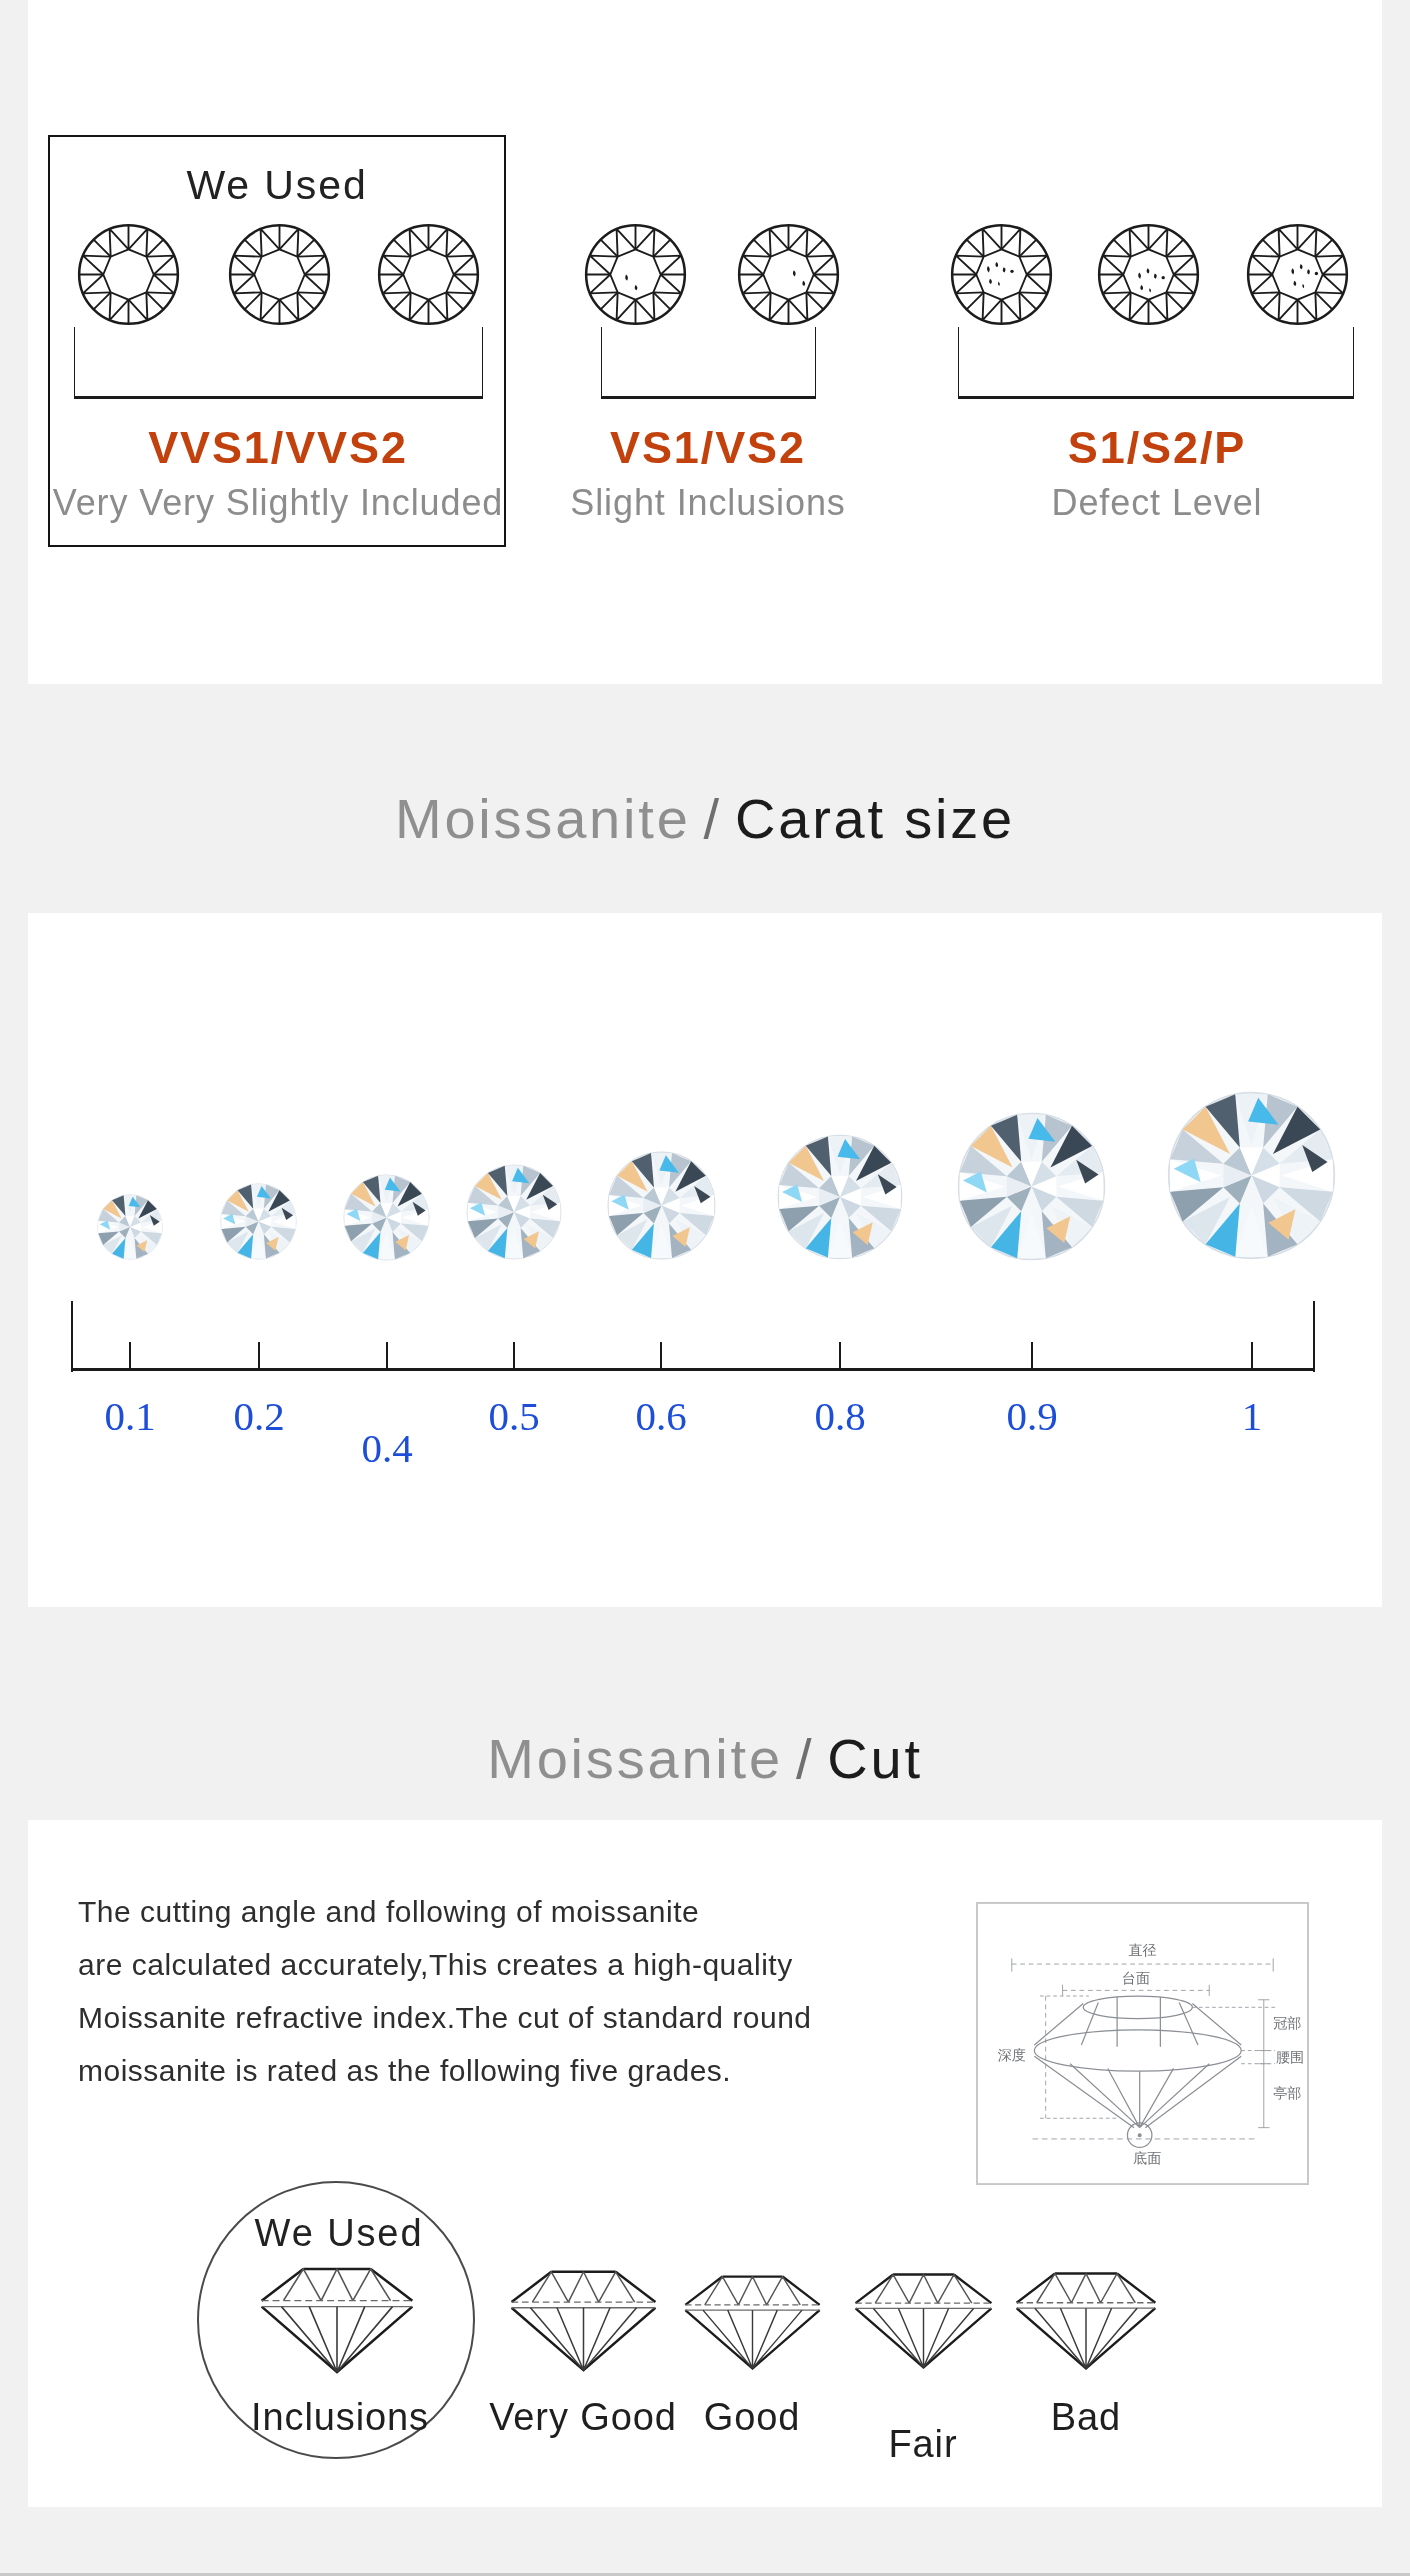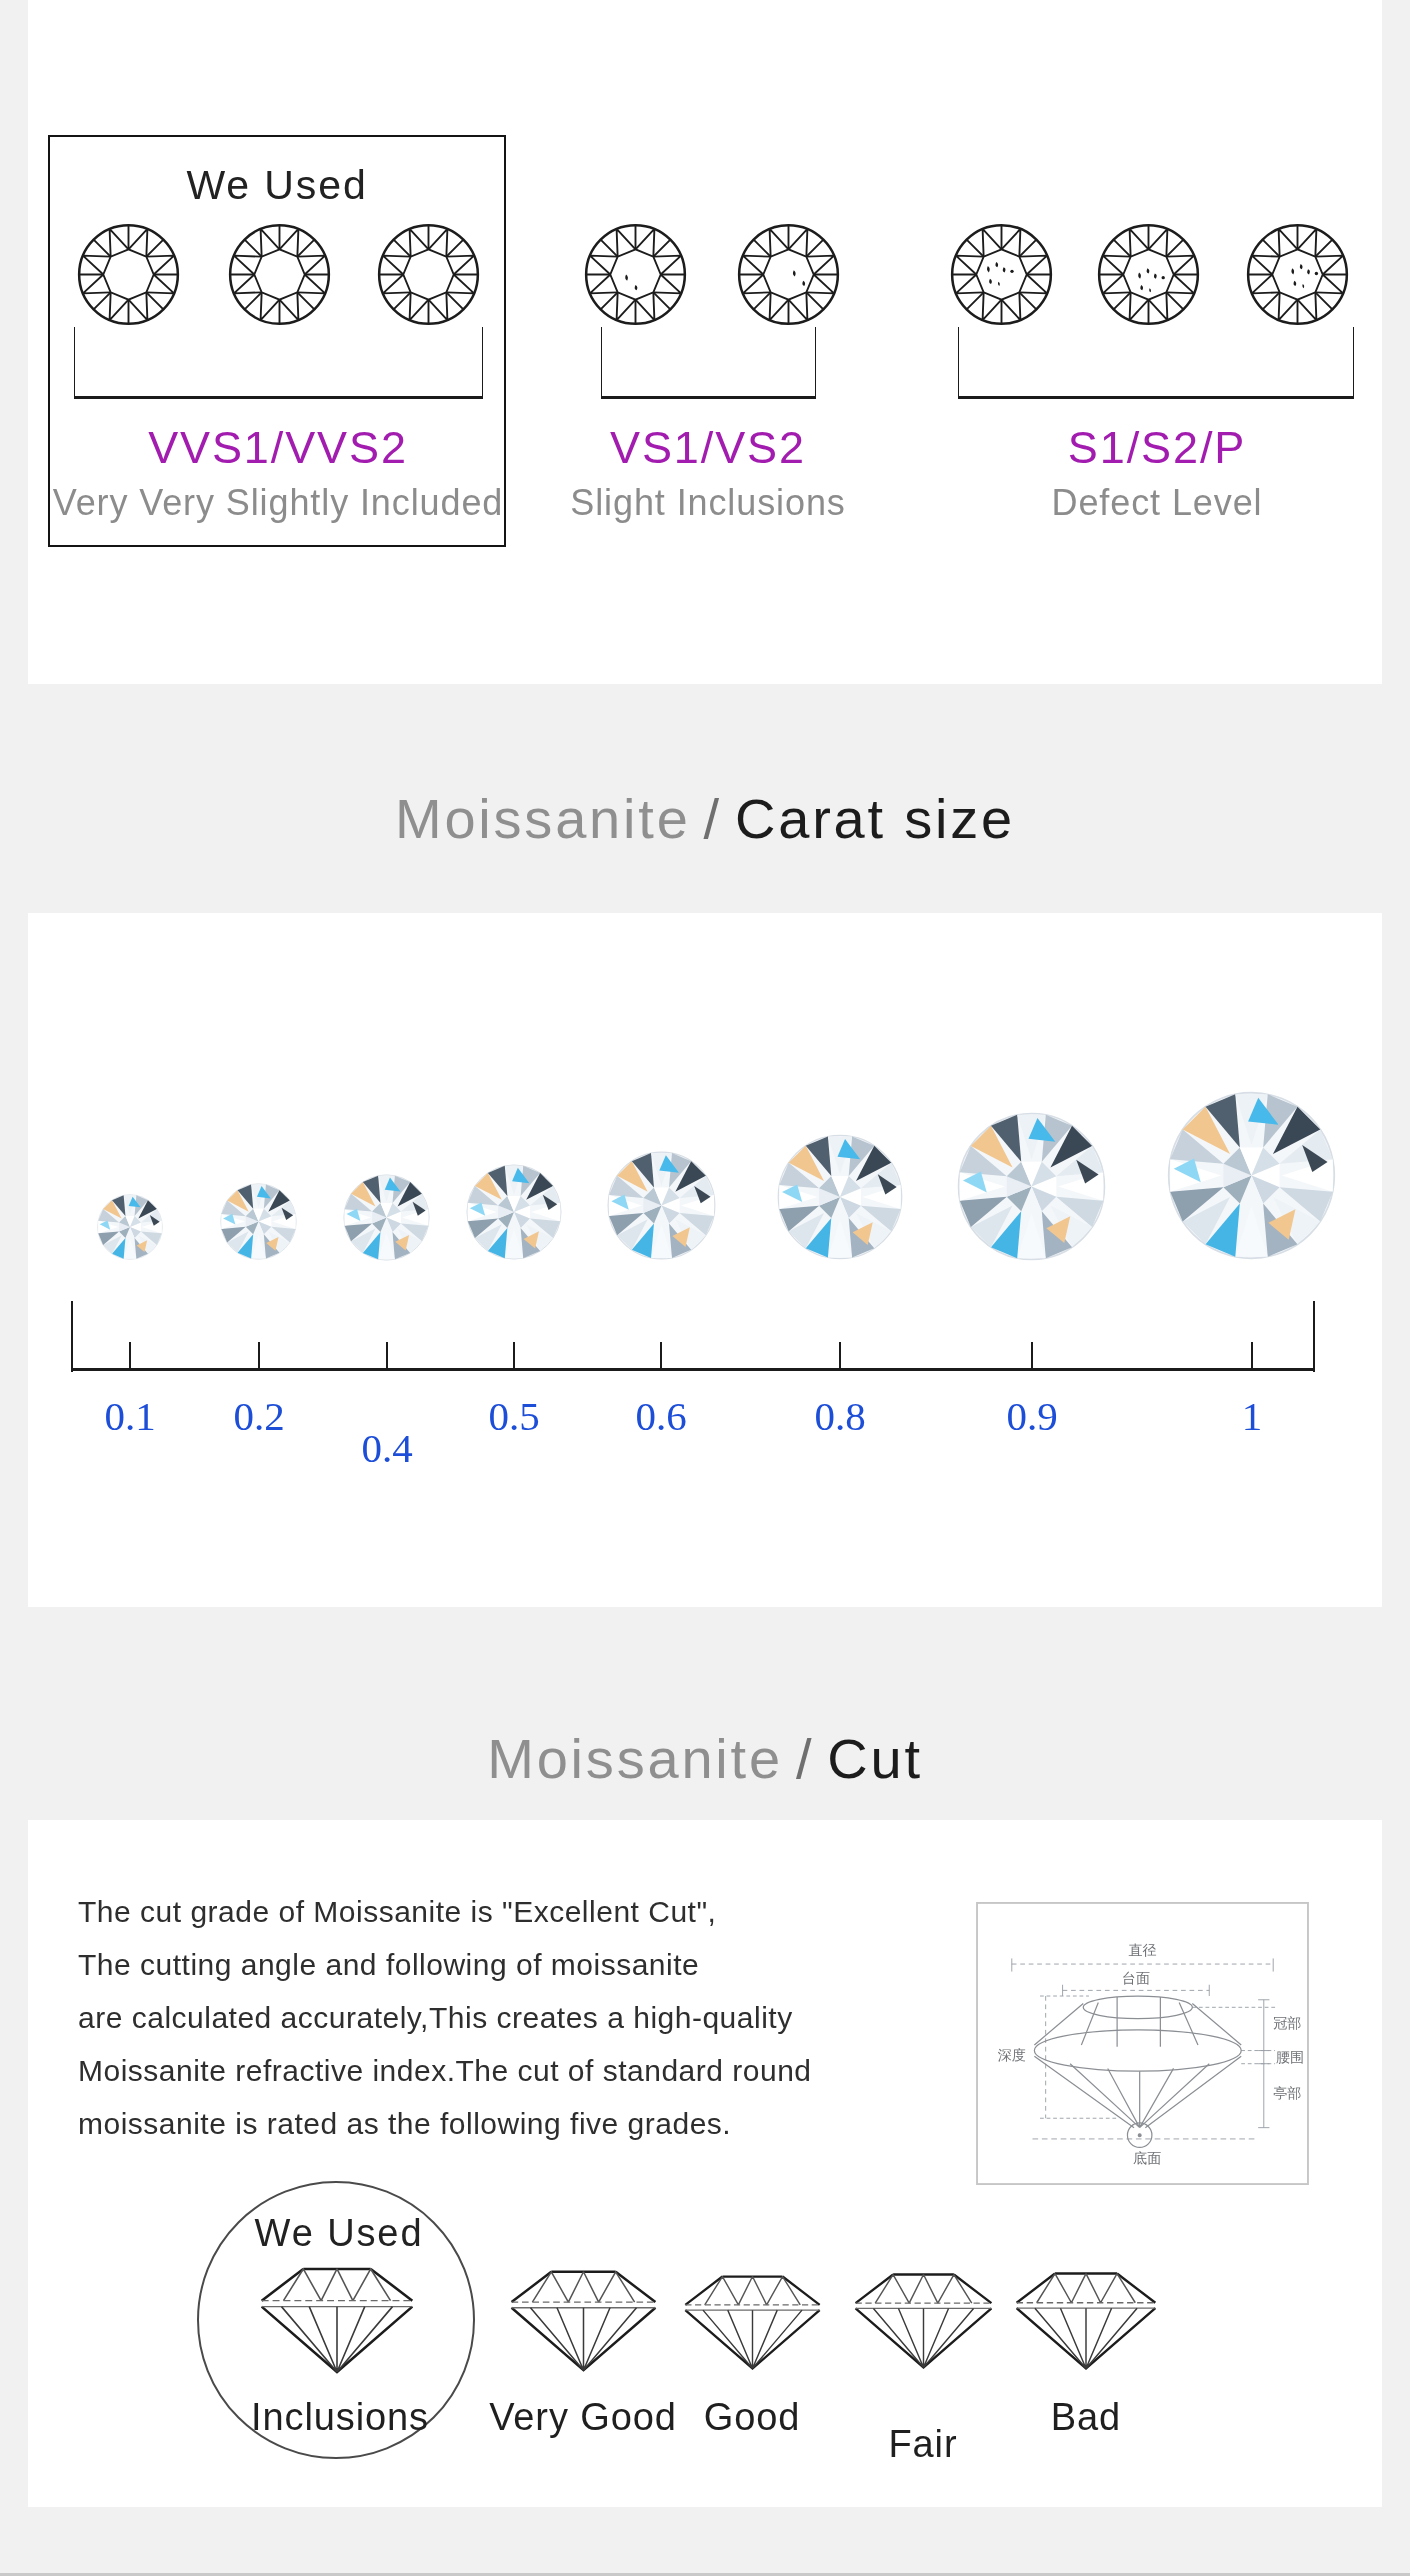--- a/index.html
+++ b/index.html
@@ -13,21 +13,21 @@
   .sec-title{position:absolute;left:705px;transform:translateX(-50%);white-space:nowrap;
              font-size:56px;font-weight:300;letter-spacing:2.8px;}
   .sec-title .gray{color:#8f8f8f;}
   .sec-title .sep{color:#6f6f6f;margin:0 13px;}
   .sec-title .dark{color:#1c1c1c;}
 
   
   .we-box{position:absolute;left:48px;top:135px;width:458px;height:412px;border:2.8px solid #141414;box-sizing:border-box;}
   .we-used-lbl{font-size:41px;font-weight:300;letter-spacing:1.9px;color:#222;}
   .bracket{position:absolute;height:72px;top:327px;border-left:1.9px solid #1b1b1b;border-right:1.9px solid #1b1b1b;border-bottom:3.8px solid #1b1b1b;box-sizing:border-box;}
-  .grade-lbl{font-size:45px;font-weight:400;letter-spacing:1.9px;color:#a21caf;}
+  .grade-lbl{font-size:45px;font-weight:700;letter-spacing:1.9px;color:#c2410c;}
   .grade-sub{font-size:36px;font-weight:300;letter-spacing:0.9px;color:#8c8c8c;}
 
   
   .ruler-base{position:absolute;left:71px;top:1368px;width:1243px;height:2.8px;background:#1b1b1b;}
   .ruler-end{position:absolute;top:1301px;width:1.9px;height:71px;background:#1b1b1b;}
   .ruler-tick{position:absolute;top:1342px;width:1.9px;height:29px;background:#1b1b1b;}
   .ruler-num{position:absolute;top:1392px;transform:translateX(-50%);
              font-family:"Liberation Serif",serif;font-size:41px;color:#1d4ed8;}
 
   
@@ -231,21 +231,20 @@
   <span class="ruler-num" style="left:1032px;">0.9</span>
   <span class="ruler-num" style="left:1252px;">1</span>
 
   <h2 class="sec-title" style="top:1726px;margin:0;">
     <span class="gray">Moissanite</span><span class="sep">/</span><span class="dark">Cut</span>
   </h2>
 
   <div class="panel" style="top:1820px;height:687px;"></div>
 
   <div class="cut-par">
-    <div>The cut grade of Moissanite is "Excellent Cut",</div>
     <div>The cutting angle and following of moissanite</div>
     <div>are calculated accurately,This creates a high-quality</div>
     <div>Moissanite refractive index.The cut of standard round</div>
     <div>moissanite is rated as the following five grades.</div>
   </div>
 
   <svg class="diagram-frame" viewBox="0 0 354 301" font-family="Liberation Sans, sans-serif">
     <rect x="1" y="1" width="352" height="299" fill="#ffffff" stroke="#c6c6c6" stroke-width="2"></rect>
     <g stroke="#9aa0a6" stroke-width="1" fill="none">
       <path d="M38 66 H316" stroke-dasharray="5 4"></path>

